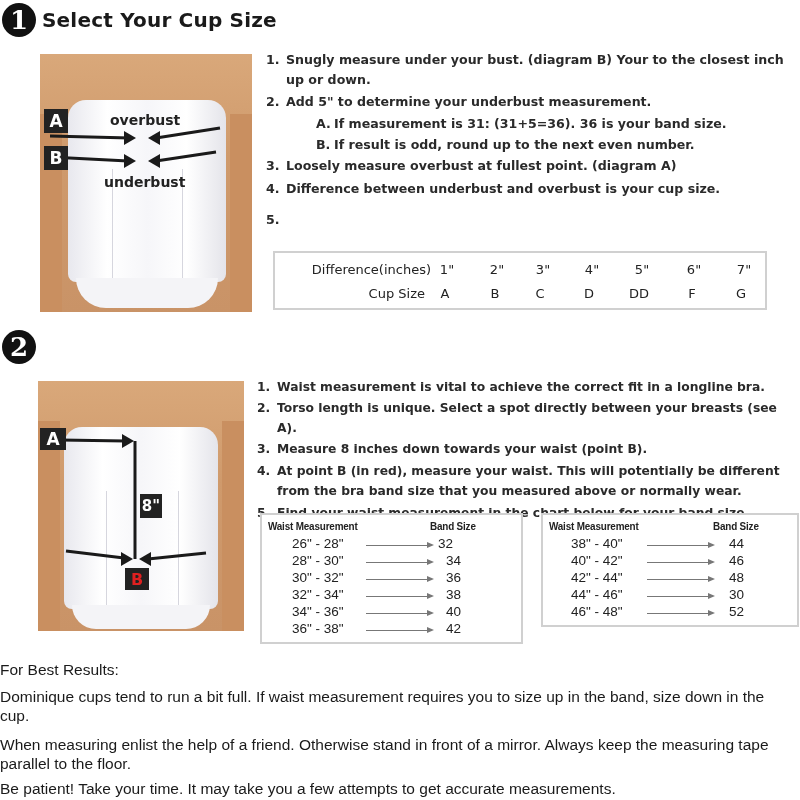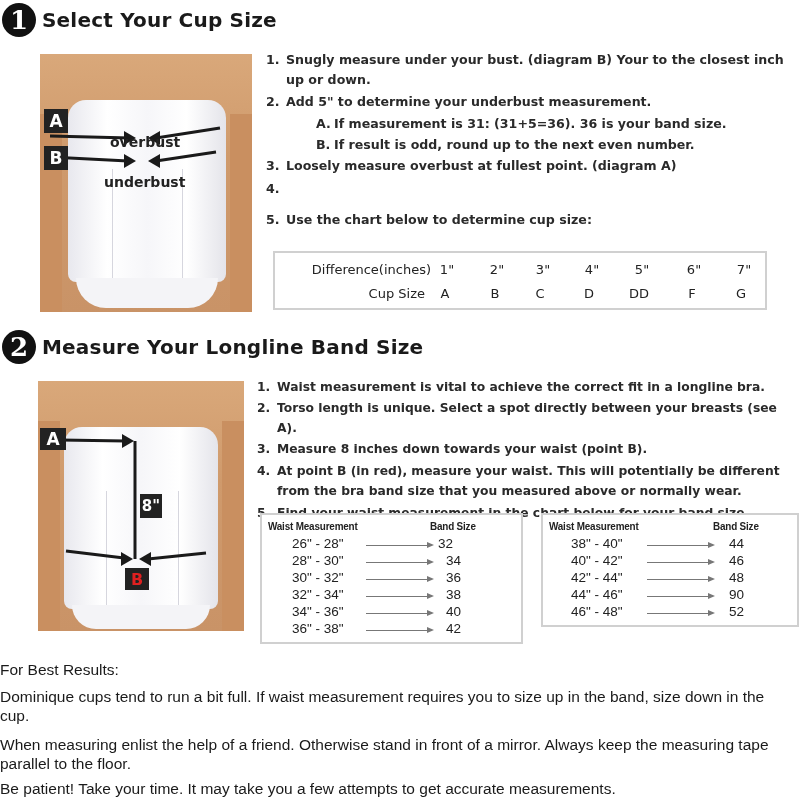--- a/index.html
+++ b/index.html
@@ -74,21 +74,21 @@
       <line x1="10" y1="82" x2="90" y2="84"></line>
       <polygon points="96,84 84,77 84,91" stroke="none"></polygon>
       <line x1="180" y1="74" x2="116" y2="84"></line>
       <polygon points="108,84 120,77 120,91" stroke="none"></polygon>
       <line x1="10" y1="103" x2="88" y2="107"></line>
       <polygon points="96,107 84,100 84,114" stroke="none"></polygon>
       <line x1="176" y1="98" x2="116" y2="107"></line>
       <polygon points="108,107 120,100 120,114" stroke="none"></polygon>
     </g>
   </svg>
-  <div class="diag-label" style="left:70px; top:58px;margin-top:22px;">overbust</div>
+  <div class="diag-label" style="left:70px; top:58px;">overbust</div>
   <div class="diag-label" style="left:64px; top:120px;">underbust</div>
 </div>
 <div class="tag" style="left:44px; top:109px; width:24px; height:24px; font-size:17px;">A</div>
 <div class="tag" style="left:44px; top:146px; width:24px; height:24px; font-size:17px;">B</div>
 
 <div class="steps" style="left:266px; top:50px; width:534px;">
   <div class="step" style="height:40px;">
     <span class="num">1.</span>
     <span>Snugly measure under your bust.  (diagram B)  Your to the closest inch up or down.</span>
   </div>
@@ -103,24 +103,24 @@
   <div class="step sub" style="margin-top:1px;">
     <span class="num">B.</span>
     <span>If result is odd, round up to the next even number.</span>
   </div>
   <div class="step" style="margin-top:1px;">
     <span class="num">3.</span>
     <span>Loosely measure overbust at fullest point.  (diagram A)</span>
   </div>
   <div class="step" style="margin-top:3px;">
     <span class="num">4.</span>
+    <span>Difference between underbust and overbust is your cup size.</span>
   </div>
   <div class="step" style="margin-top:11px;">
     <span class="num">5.</span>
-    <span>Use the chart below to determine cup size:</span>
   </div>
 </div>
 
 <div class="cup-table" style="left:273px; top:251px; width:490px; height:55px;">
   <div class="cup-head" style="left:8px; top:9px; width:148px;">Difference(inches)</div>
   <div class="cup-head" style="left:8px; top:33px; width:142px;">Cup Size</div>
 
   <div class="cup-cell" style="left:157px; top:9px;">1"</div>
   <div class="cup-cell" style="left:207px; top:9px;">2"</div>
   <div class="cup-cell" style="left:253px; top:9px;">3"</div>
@@ -133,21 +133,20 @@
   <div class="cup-cell" style="left:205px; top:33px;">B</div>
   <div class="cup-cell" style="left:250px; top:33px;">C</div>
   <div class="cup-cell" style="left:299px; top:33px;">D</div>
   <div class="cup-cell" style="left:349px; top:33px;">DD</div>
   <div class="cup-cell" style="left:402px; top:33px;">F</div>
   <div class="cup-cell" style="left:451px; top:33px;">G</div>
 </div>
 
 <div class="sec-head" style="left:2px; top:330px;">
   <div class="step-circle">2</div>
-  <div class="sec-title">Measure Your Longline Band Size</div>
 </div>
 
 <div class="photo" style="left:38px; top:381px; width:206px; height:250px;">
   <div class="arm" style="left:0; top:40px; width:22px; height:210px; background:#c98f60;"></div>
   <div class="arm" style="right:0; top:40px; width:22px; height:210px; background:#c98f60;"></div>
   <div class="corset" style="left:26px; top:46px; width:154px; height:182px;"></div>
   <div class="seam" style="left:68px; top:110px; height:115px;"></div>
   <div class="seam" style="left:140px; top:110px; height:115px;"></div>
   <div class="brief" style="left:34px; top:224px; width:138px; height:24px;"></div>
   <svg class="abs" style="left:0; top:0;" width="206" height="250">
@@ -240,21 +239,21 @@
     <span class="band-size" style="left:186px;">46</span>
   </div>
   <div class="band-row" style="top:55px;">
     <span class="band-range" style="left:28px;">42"  -  44"</span>
     <span class="band-arrow" style="left:104px; width:62px;"></span>
     <span class="band-size" style="left:186px;">48</span>
   </div>
   <div class="band-row" style="top:72px;">
     <span class="band-range" style="left:28px;">44"  -  46"</span>
     <span class="band-arrow" style="left:104px; width:62px;"></span>
-    <span class="band-size" style="left:186px;">90</span>
+    <span class="band-size" style="left:186px;">30</span>
   </div>
   <div class="band-row" style="top:89px;">
     <span class="band-range" style="left:28px;">46"  -  48"</span>
     <span class="band-arrow" style="left:104px; width:62px;"></span>
     <span class="band-size" style="left:186px;">52</span>
   </div>
 </div>
 
 <div class="notes" style="top:660px;">For Best Results:</div>
 <div class="notes" style="top:687px; width:780px;">Dominique cups tend to run a bit full.  If waist measurement requires you to size up in the band, size down in the cup.</div>

